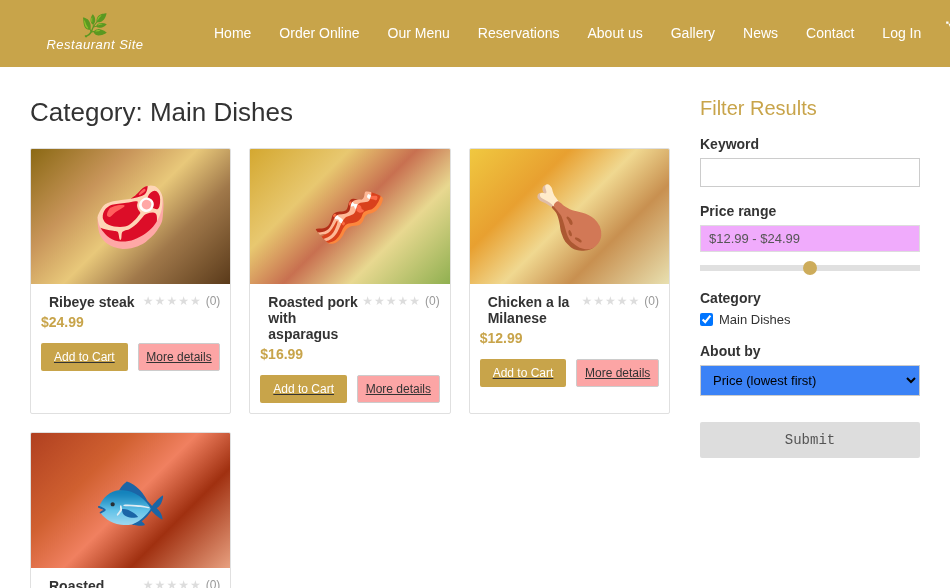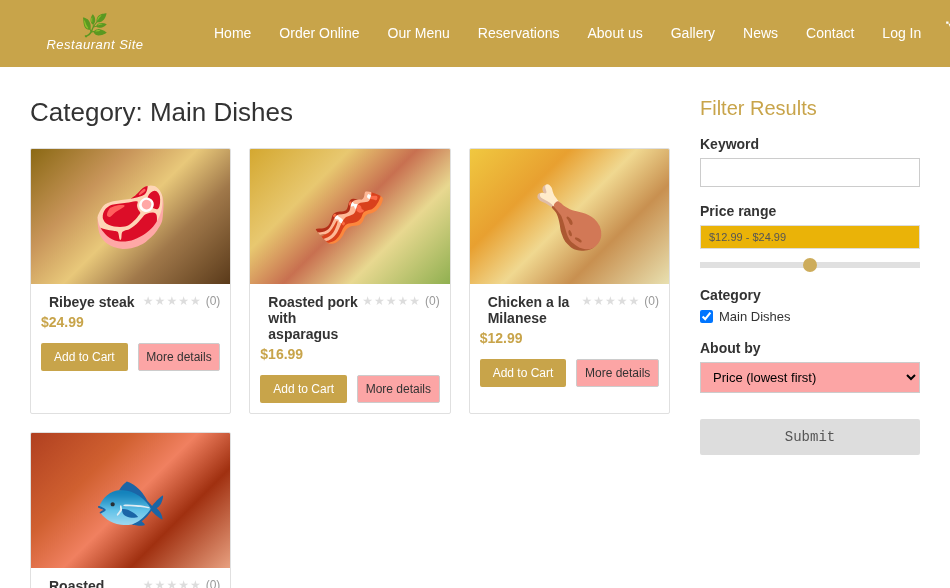--- a/index.html
+++ b/index.html
@@ -164,20 +164,21 @@
     .product-price {
       color: #c8a44a;
       font-size: 14px;
       font-weight: bold;
       margin-bottom: 8px;
     }
     .product-actions {
       display: flex;
       gap: 10px;
       padding: 0 10px 10px;
+      text-decoration: underline;
     }
     .btn-add-cart {
       background: #c8a44a;
       color: #fff;
       border: none;
       padding: 6px 10px;
       font-size: 12px;
       cursor: pointer;
       border-radius: 2px;
       flex: 1;
@@ -222,24 +223,24 @@
       margin-bottom: 6px;
     }
     .keyword-input {
       width: 100%;
       border: 1px solid #ccc;
       padding: 6px 8px;
       font-size: 13px;
       outline: none;
     }
     .price-range-display {
-      background: #eab308;
+      background: #f0abfc;
       border: 1px solid #ddd;
       padding: 5px 8px;
-      font-size: 11px;
+      font-size: 13px;
       color: #555;
       margin-bottom: 6px;
       width: 100%;
     }
     .price-slider-track {
       width: 100%;
       -webkit-appearance: none;
       appearance: none;
       height: 6px;
       background: #ddd;
@@ -266,21 +267,21 @@
     }
     .category-check input[type=checkbox] { cursor: pointer; }
 
     .order-by-select {
       width: 100%;
       padding: 6px 8px;
       border: 1px solid #ccc;
       font-size: 13px;
       outline: none;
       cursor: pointer;
-      background: #fca5a5;
+      background: #3b82f6;
     }
     .submit-btn {
       width: 100%;
       background: #ddd;
       color: #555;
       border: none;
       padding: 10px;
       font-size: 14px;
       cursor: pointer;
       border-radius: 2px;

